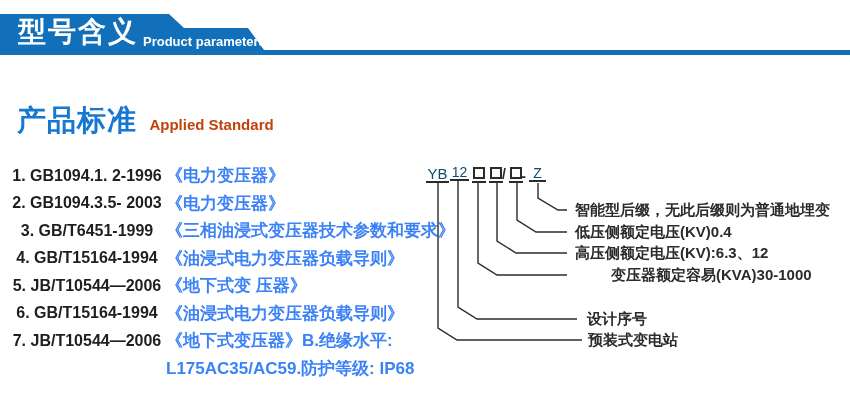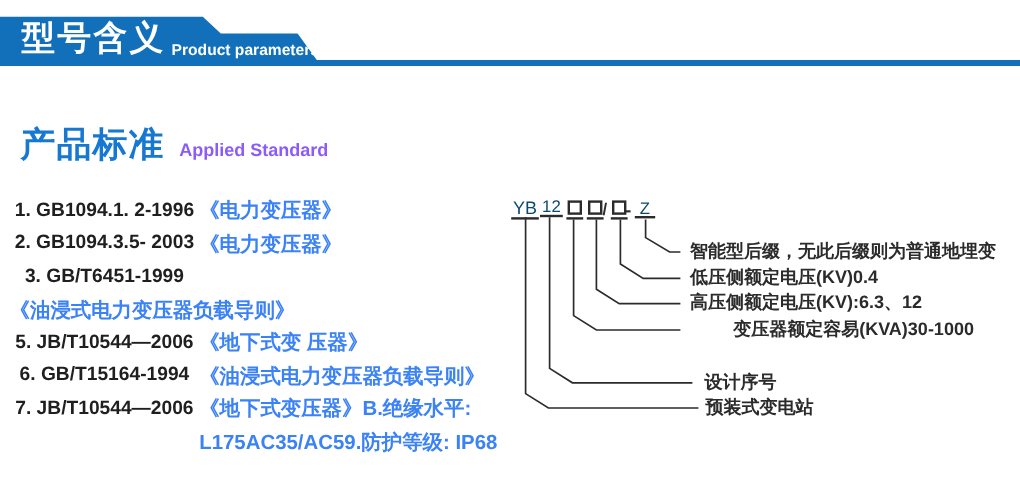--- a/index.html
+++ b/index.html
@@ -16,21 +16,21 @@
   }
   .banner-en{
     position:absolute;left:143px;top:35px;font-size:13px;font-weight:600;
     color:#ffffff;line-height:1;
   }
   
   .sec-head{position:absolute;top:101px;white-space:nowrap;}
   .sec-head.left{left:17px;}
   .sec-head.right{left:430px;}
   .sec-zh{font-size:29px;font-weight:bold;color:#1778d2;letter-spacing:1px;}
-  .sec-en{font-size:15px;font-weight:600;color:#8b5cf6;margin-left:8px;}
+  .sec-en{font-size:15px;font-weight:600;color:#c2410c;margin-left:8px;}
   
   .std-list{position:absolute;left:8px;top:162px;width:410px;text-align:center;}
   .std-row{display:flex;height:27.5px;align-items:center;white-space:nowrap;}
   .std-code{width:158px;font-size:16px;font-weight:600;color:#1f1f1f;flex:0 0 auto;}
   .std-title{font-size:17px;font-weight:600;color:#3b82f6;}
   
   .code-part{
     position:absolute;display:flex;align-items:flex-end;justify-content:center;
     height:18px;border-bottom:2px solid #2b2b2b;font-weight:normal;color:#0c4a6e;
     line-height:1;box-sizing:border-box;
@@ -67,22 +67,24 @@
     <div class="std-row">
       <span class="std-code">1. GB1094.1. 2-1996</span>
       <span class="std-title">《电力变压器》</span>
     </div>
     <div class="std-row">
       <span class="std-code">2. GB1094.3.5- 2003</span>
       <span class="std-title">《电力变压器》</span>
     </div>
     <div class="std-row">
       <span class="std-code">3. GB/T6451-1999</span>
+      <span class="std-title">《三相油浸式变压器技术参数和要求》</span>
     </div>
     <div class="std-row">
+      <span class="std-code">4. GB/T15164-1994</span>
       <span class="std-title">《油浸式电力变压器负载导则》</span>
     </div>
     <div class="std-row">
       <span class="std-code">5. JB/T10544—2006</span>
       <span class="std-title">《地下式变 压器》</span>
     </div>
     <div class="std-row">
       <span class="std-code">6. GB/T15164-1994</span>
       <span class="std-title">《油浸式电力变压器负载导则》</span>
     </div>

